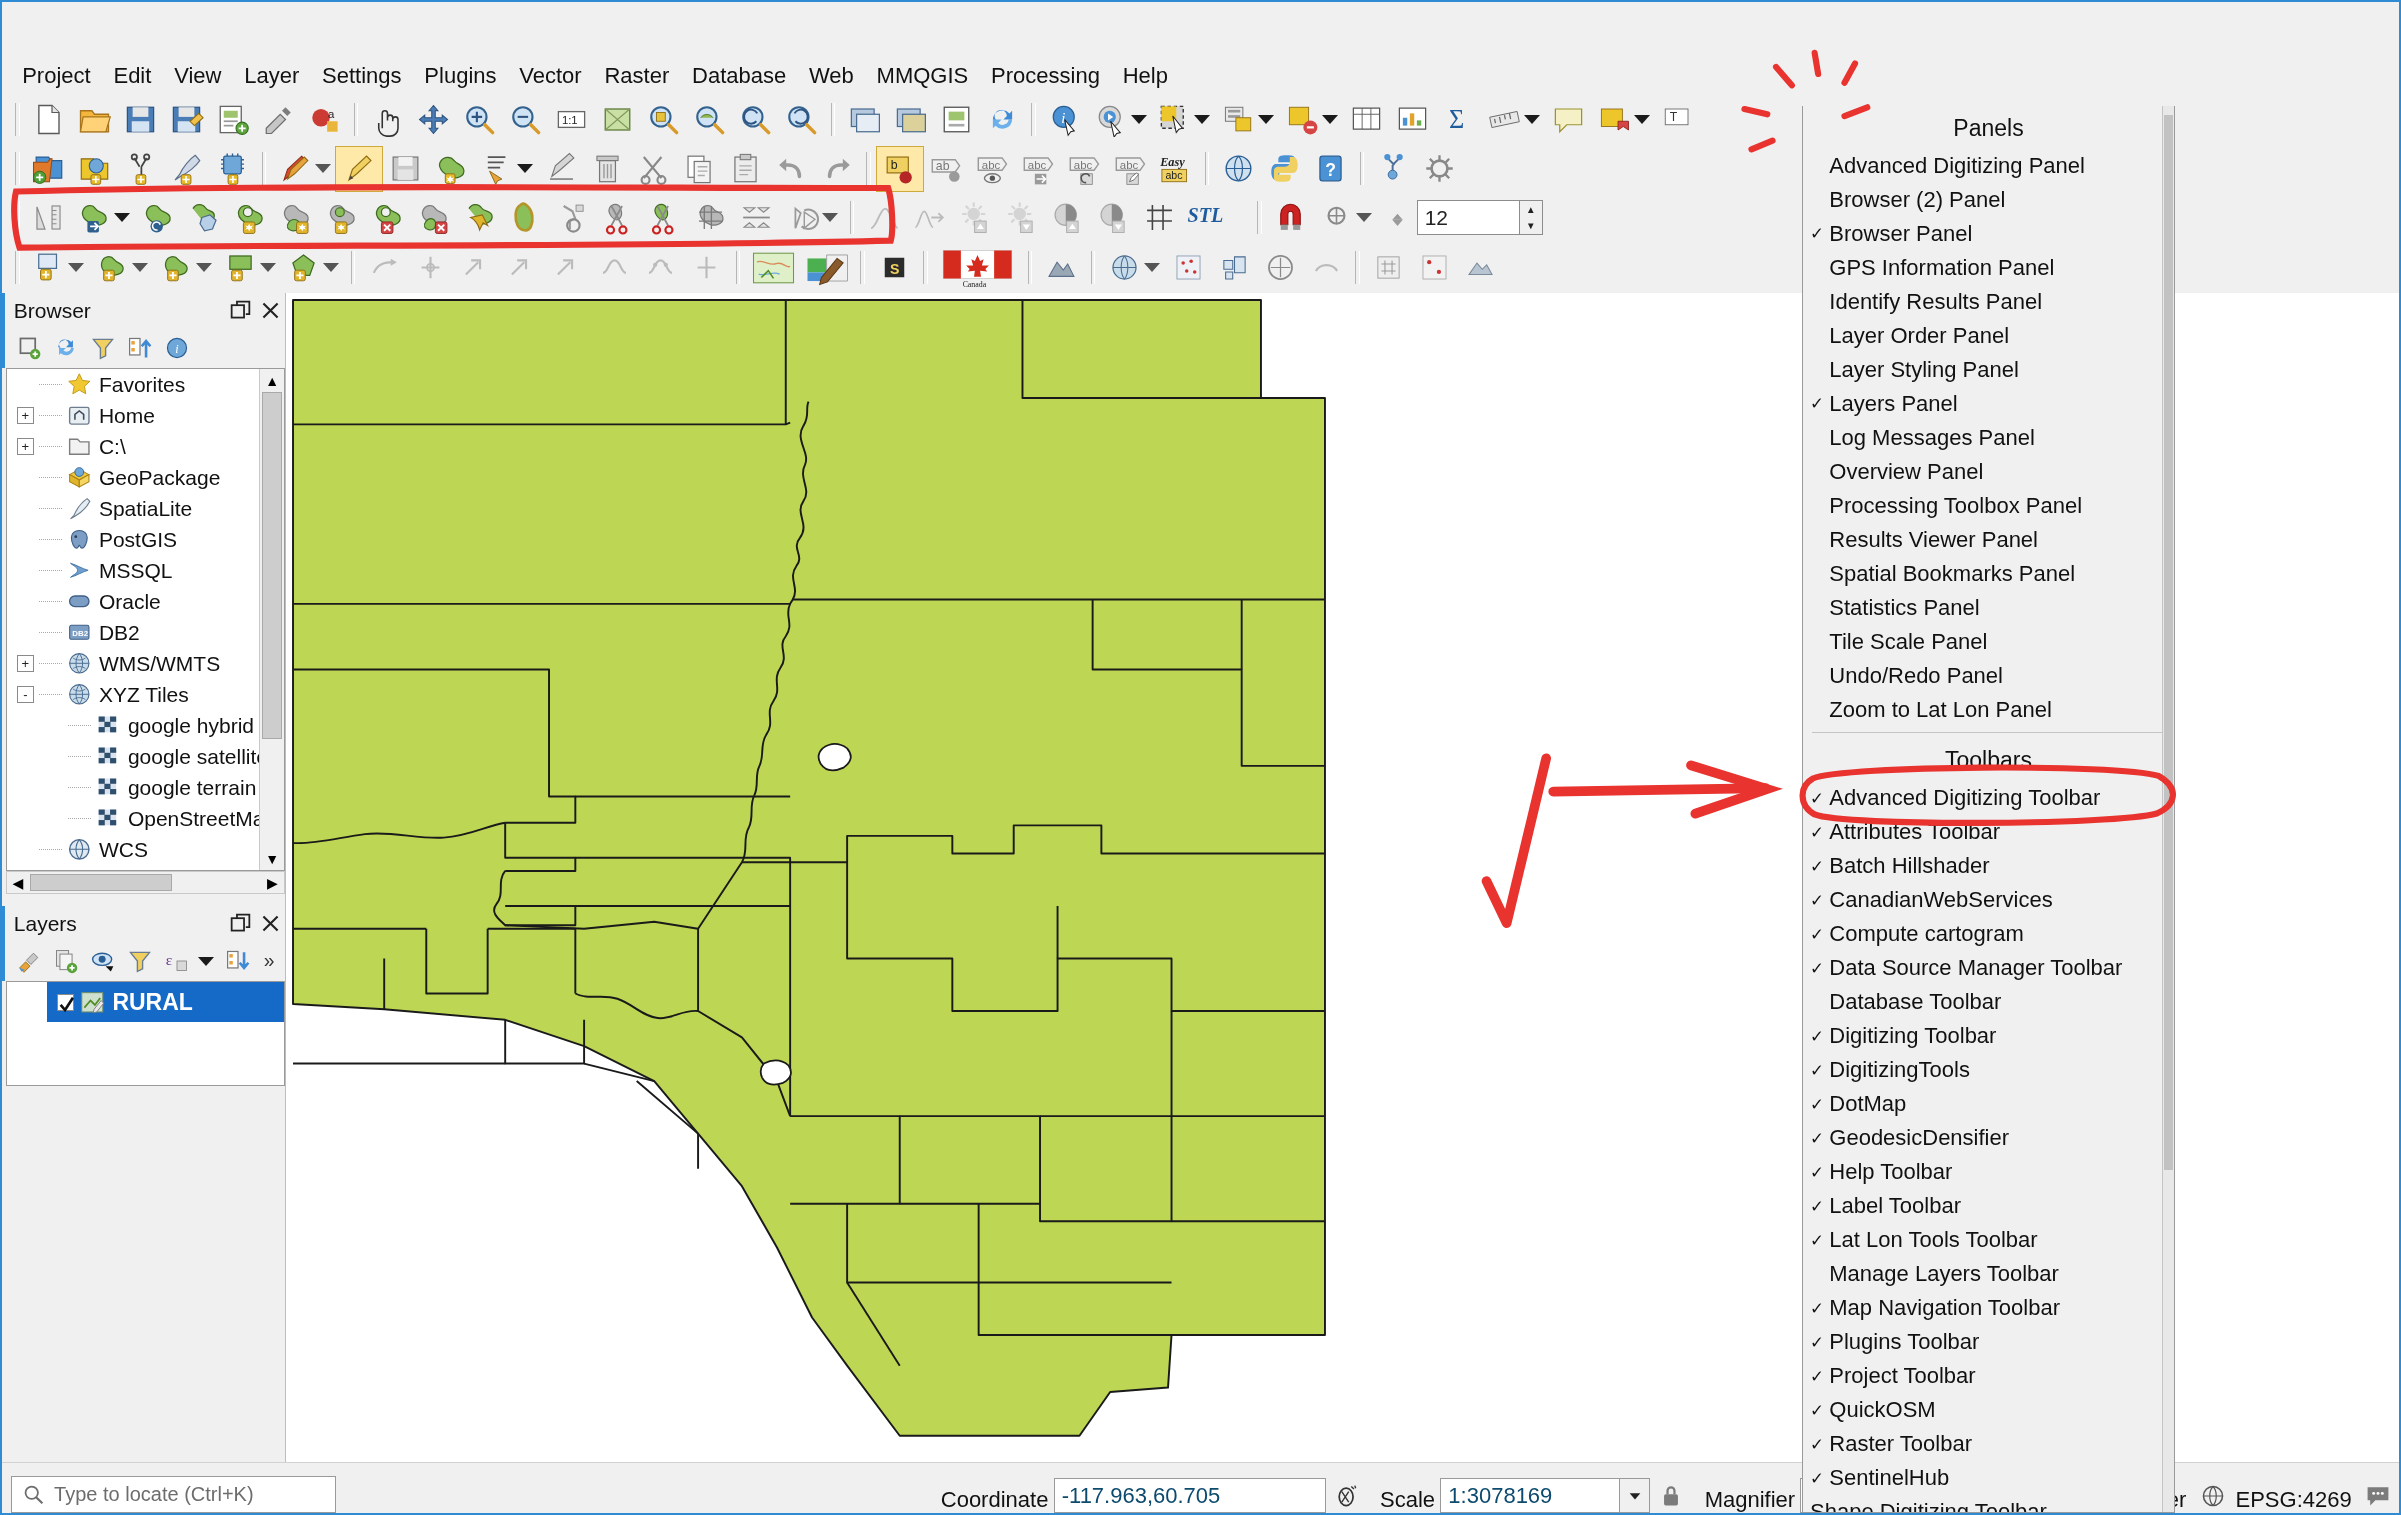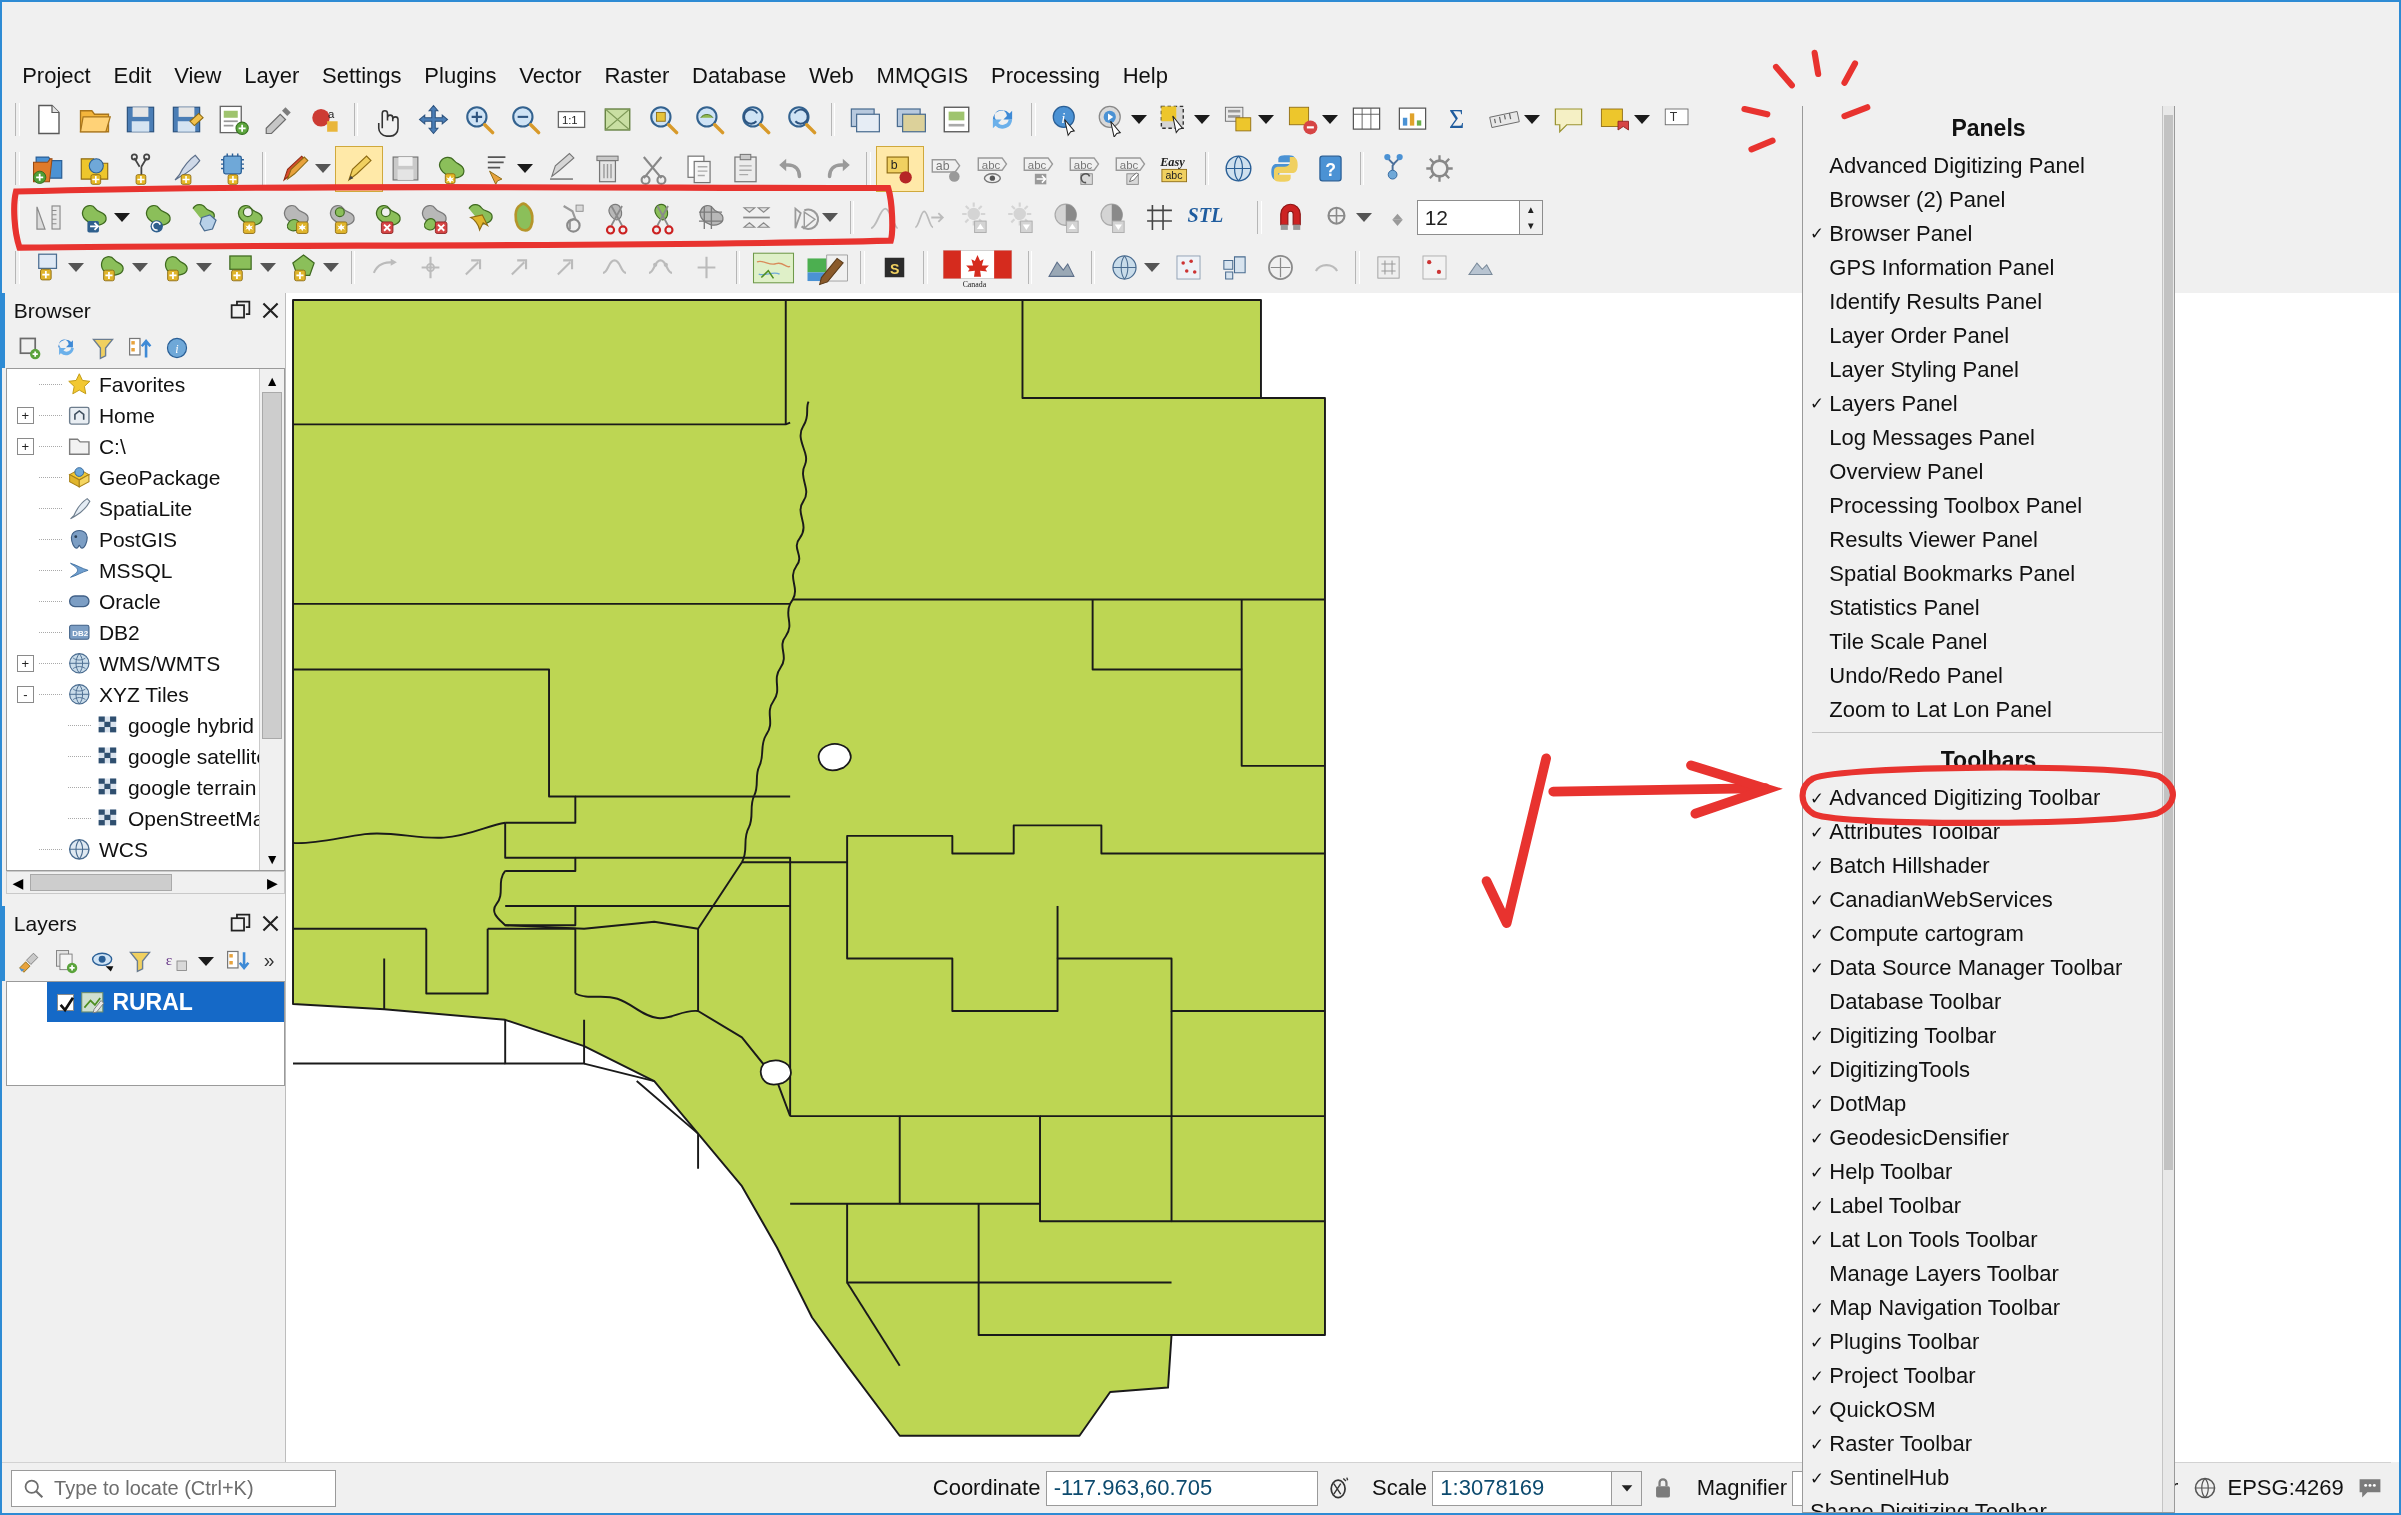--- a/index.html
+++ b/index.html
@@ -145,22 +145,22 @@
 
   
   .canvas-wrap {
     position:absolute; top: 291px; left: 283px; right: 0; bottom: 51px;
     background:#ffffff; border-left:0.9px solid #bdbdbd;
   }
   .map-svg { position:absolute; inset:0; width:100%; height:100%; }
 
   
   .statusbar {
-    position:absolute; left:0; right:8px; bottom:0; height: 51px;
-    background:#f0f0f0; display:flex; align-items:center; gap: 0px;
+    position:absolute; left:0; right:0; bottom:0; height: 51px;
+    background:#f0f0f0; display:flex; align-items:flex-end; gap: 0px;
     border-top:0.9px solid #d2d2d2;
   }
   .locator {
     width: 325px; height: 37px; margin-left: 8.8px; background:#fff;
     border:0.9px solid #9a9a9a; display:flex; align-items:center; padding-left: 10.5px; gap:8.8px;
   }
   .locator .txt { font-size:20px; color:#6d6d6d; }
   .sb-label { font-size:22px; color:#111; margin: 0 5.3px 0 12.3px; white-space:nowrap; }
   .sb-field {
     height: 35px; background:#fff; border:0.9px solid #9a9a9a;
@@ -173,21 +173,21 @@
   }
   .sb-icon { width: 35px; height:35px; display:flex; align-items:center; justify-content:center; margin:0 3.5px;}
 
   
   .dropdown {
     position:absolute; top: 104px; left: 1800px; width: 373px; bottom: 0px;
     background:#f0f0f0; border:0.9px solid #9a9a9a; border-top:none;
     overflow:hidden; z-index: 40;
   }
   .dd-header {
-    text-align:center; font-weight:bold; font-size: 23px; color:#111;
+    text-align:center; font-weight:normal; font-size: 23px; color:#111;
     padding: 8.8px 0 7px;
   }
   .dd-item {
     display:flex; align-items:center; height: 34px; font-size: 22px; color:#111;
     padding-left: 7px; white-space:nowrap;
   }
   .dd-item .chk { width: 19.3px; font-size: 16.7px; color:#111; flex:none; }
   .dd-sep { height:0.9px; background:#c4c4c4; margin: 5.3px 8.8px; }
   .dd-scroll {
     position:absolute; right:0; top:0; bottom:0; width: 12.3px; background:#e8e8e8;

